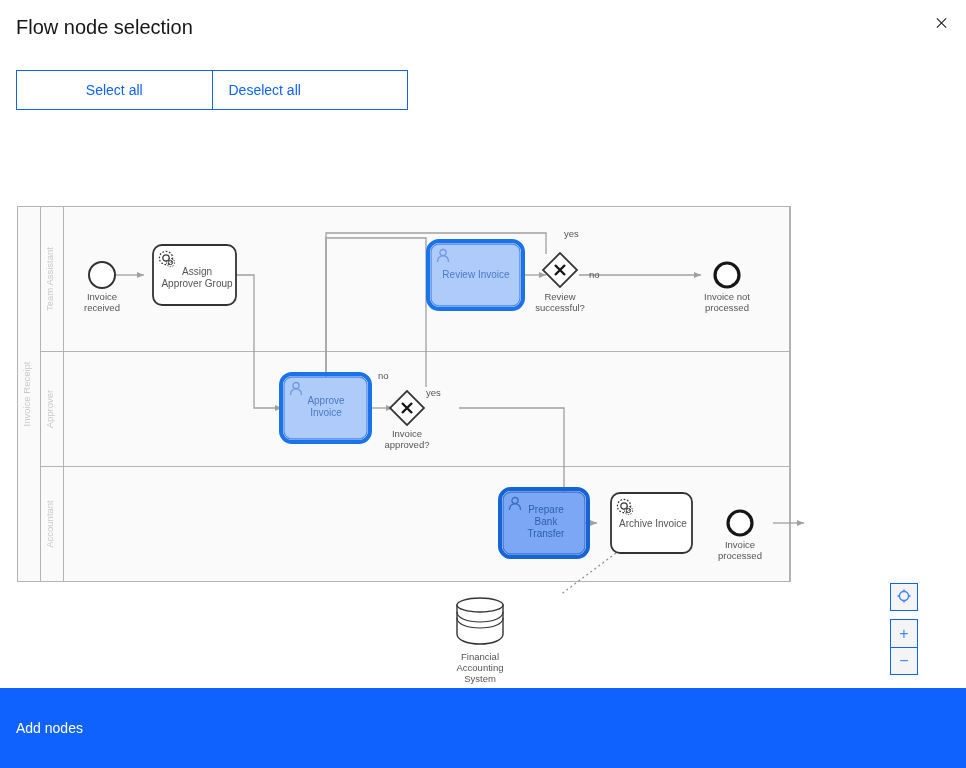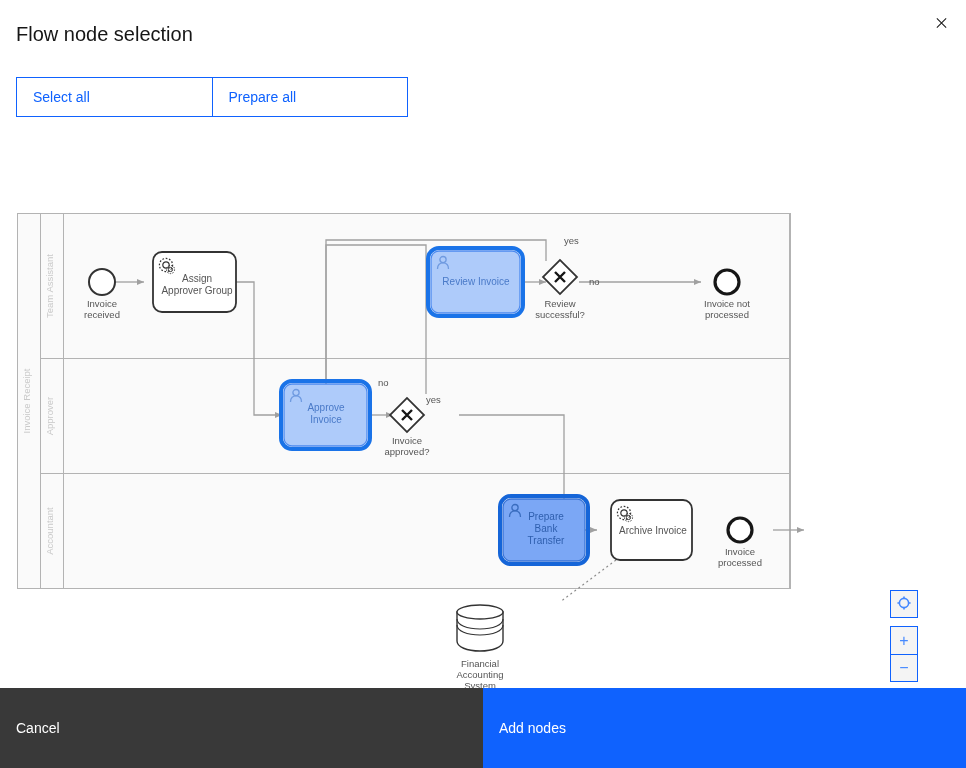--- a/index.html
+++ b/index.html
@@ -17,21 +17,21 @@
   }
   .modal {
     position: absolute;
     inset: 0;
     background: #ffffff;
     display: flex;
     flex-direction: column;
   }
   .modal-header {
     position: relative;
-    padding: 20px 16px 0 16px;
+    padding: 13px 16px 0 16px;
     flex: 0 0 auto;
   }
   .modal-title {
     font-size: 20px;
     line-height: 28px;
     font-weight: 400;
     color: #161616;
     margin: 0;
     padding: 0 48px 0 0;
   }
@@ -73,21 +73,21 @@
     border: 1px solid #0f62fe;
     color: #0f62fe;
     font-family: "Liberation Sans", sans-serif;
     font-size: 14px;
     text-align: left;
     padding: 0 16px;
     cursor: pointer;
     line-height: 38px;
     box-sizing: border-box;
   }
-  .ghost-btn:first-child { border-right: none; }
+  .ghost-btn:first-child { border-right: none; text-align: center; }
 
   
   .diagram-wrap {
     position: absolute;
     left: 16px;
     right: 16px;
     top: 160px;
     bottom: 8px;
   }
   .diagram-canvas {
@@ -161,21 +161,21 @@
           <path d="M12.3 3.7 12.3 3.7 8 8 3.7 3.7 3 4.4 7.3 8.7 3 13 3.7 13.7 8 9.4 12.3 13.7 13 13 8.7 8.7 13 4.4Z" fill="#161616" transform="translate(-0.5,-0.7)"></path>
         </svg>
       </span>
     </button>
   </div>
 
   <div class="modal-body">
 
     <div class="button-row">
       <button class="ghost-btn">Select all</button>
-      <button class="ghost-btn">Prepare all</button>
+      <button class="ghost-btn">Deselect all</button>
     </div>
 
     <div class="diagram-wrap">
       <svg class="diagram-canvas" viewBox="0 0 934 515">
         <defs>
           <marker id="arrow" markerWidth="8" markerHeight="8" refX="7" refY="4" orient="auto" markerUnits="userSpaceOnUse">
             <path d="M0,1 L7,4 L0,7 z" fill="#a0a0a0"></path>
           </marker>
         </defs>
 
@@ -350,17 +350,16 @@
           <span class="zoom-glyph">+</span>
         </button>
         <button class="zoom-btn minus" title="Zoom out">
           <span class="zoom-glyph">−</span>
         </button>
       </div>
     </div>
   </div>
 
   <div class="modal-footer">
-    <button class="footer-btn cancel">Cancel</button>
     <button class="footer-btn primary">Add nodes</button>
   </div>
 
 </div>
 
 </body></html>

